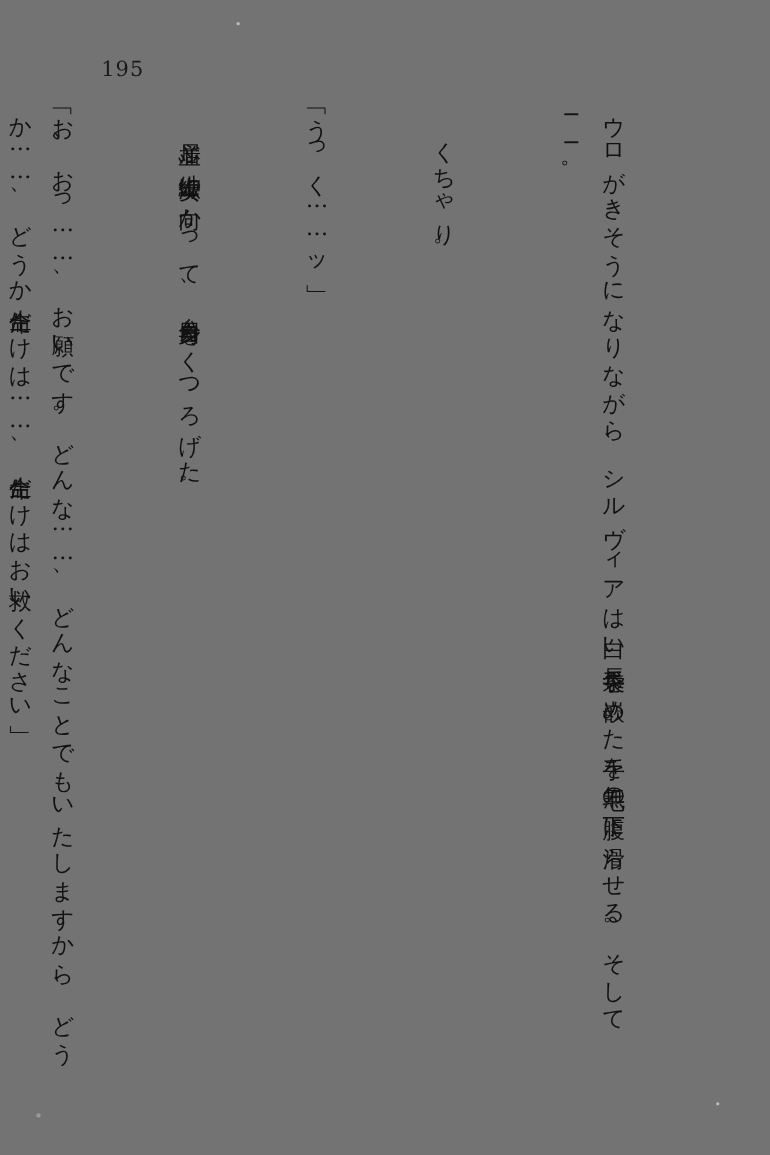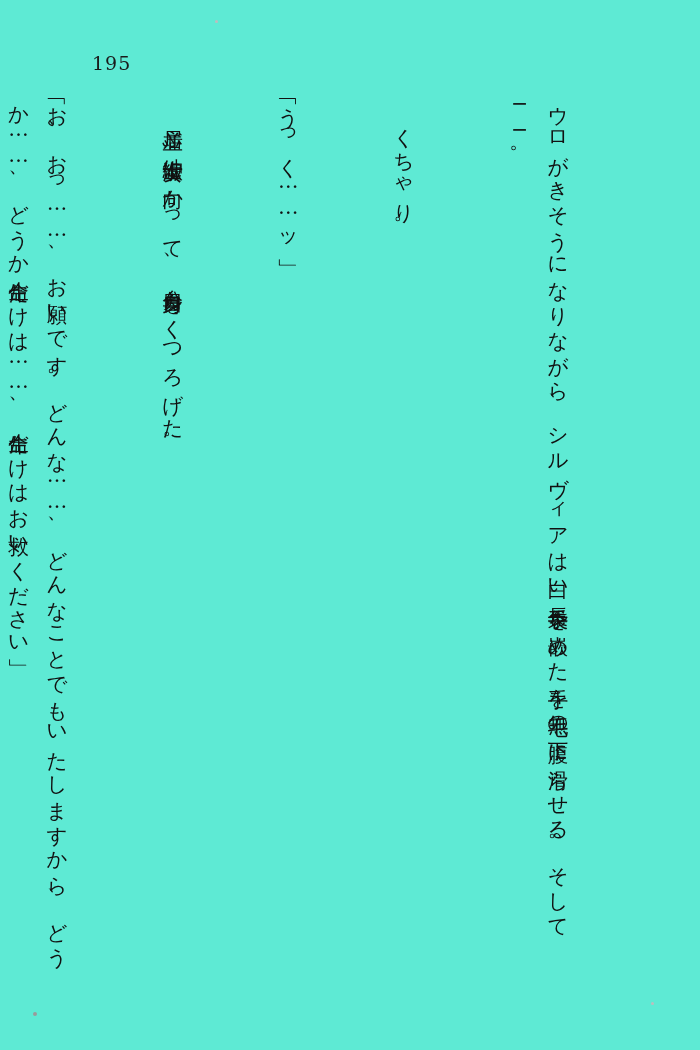--- a/index.html
+++ b/index.html
@@ -12,21 +12,21 @@
     background: #ffffff;
     font-family: "DejaVu Serif", serif;
     overflow: hidden;
     position: relative;
   }
   .page {
     position: absolute;
     left: 0; top: 0;
     width: 700px;
     height: 1050px;
-    background: #5eead4;
+    background: #737373;
   }
   .page-number {
     position: absolute;
     left: 92px;
     top: 52px;
     font-size: 19px;
     color: #1a1a1a;
     letter-spacing: 1px;
     font-family: "DejaVu Serif", serif;
   }

